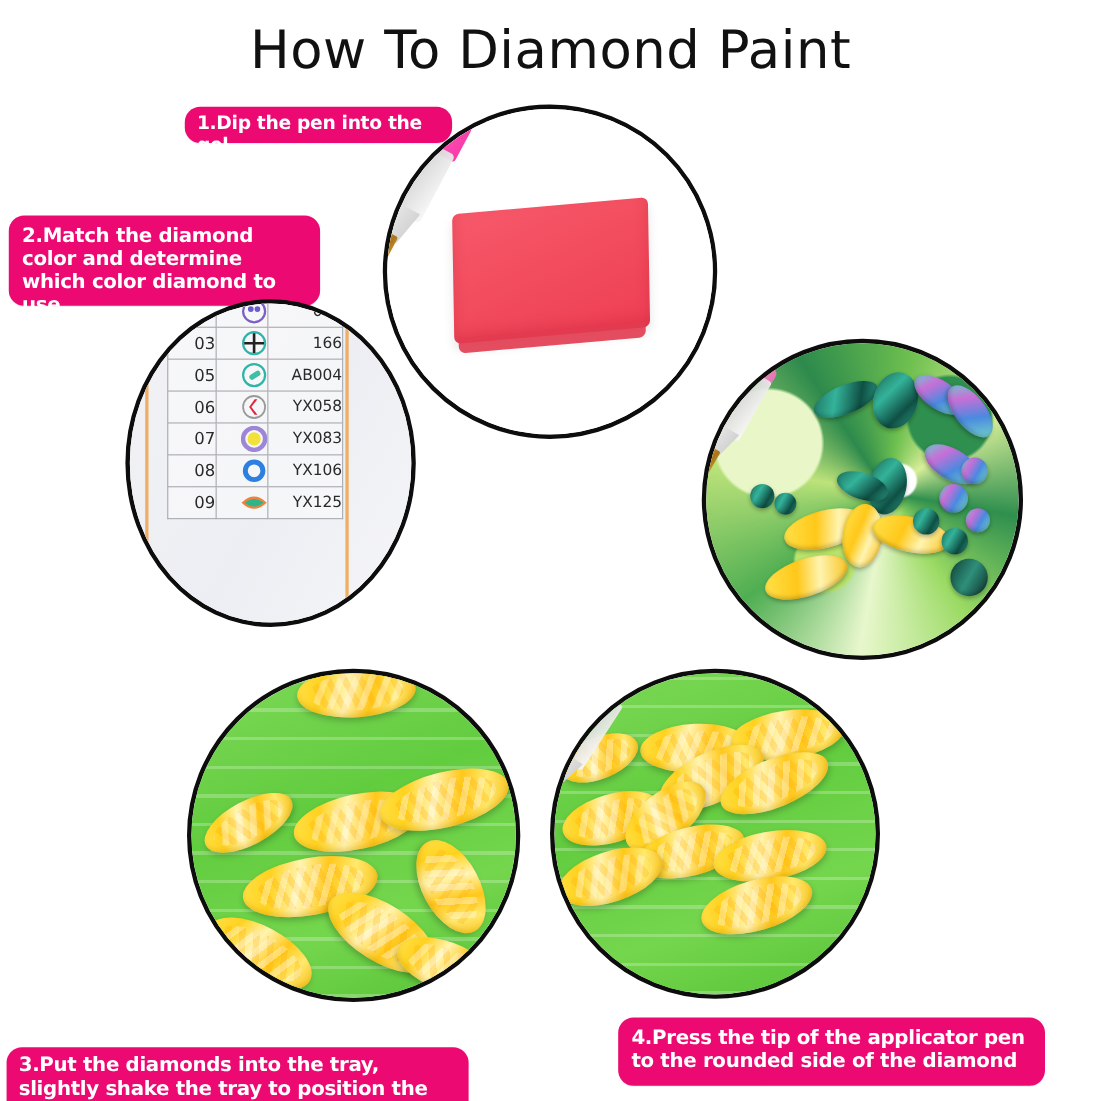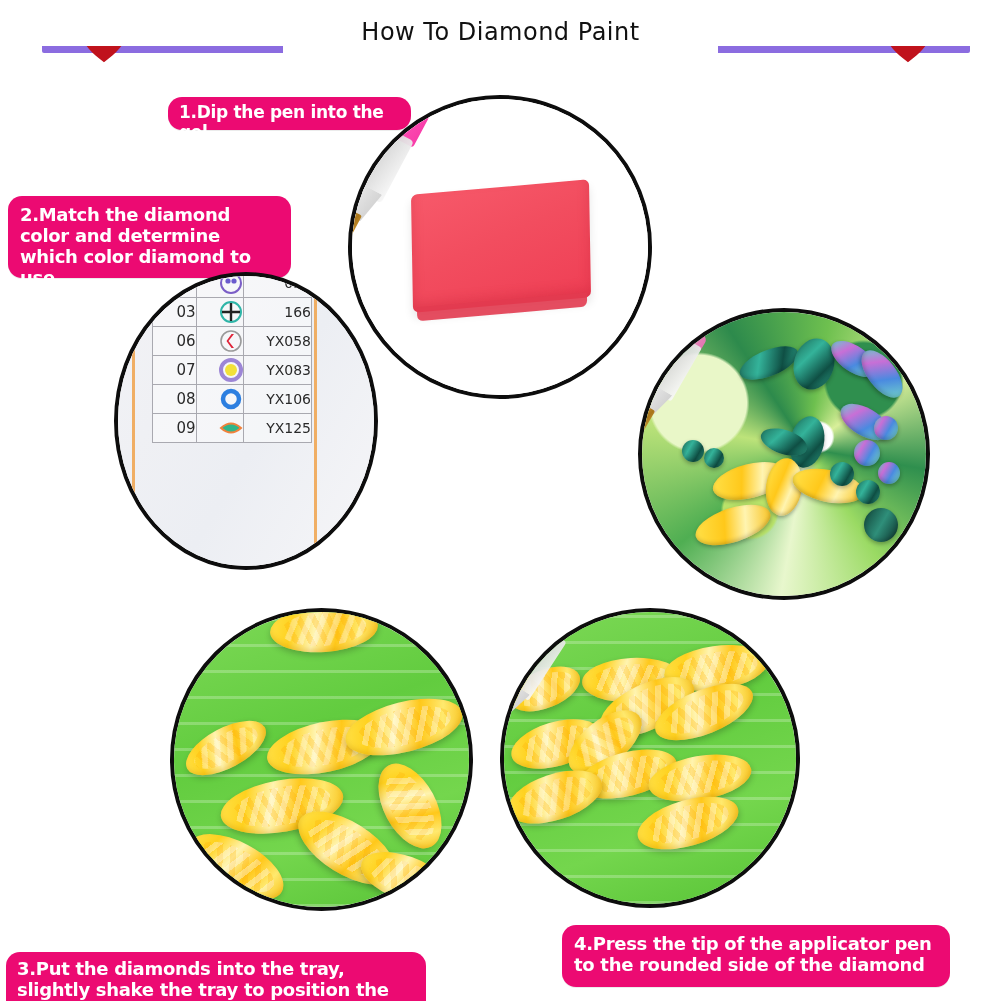--- a/index.html
+++ b/index.html
@@ -13,21 +13,21 @@
   .root{position:relative;width:1001px;height:1001px;}
 
   
   .header{position:absolute;left:0;top:0;width:1001px;height:90px;}
   .rule{position:absolute;top:44px;height:9px;background:#8b6ce0;border-radius:2px;}
   .rule.left{left:42px;width:388px;}
   .rule.right{left:580px;width:390px;}
   .title{
     position:absolute;left:0;top:18px;width:1001px;text-align:center;
     font-family:"DejaVu Sans", sans-serif;
-    font-size:24px;color:#111;letter-spacing:.5px;font-weight:400;
+    font-size:48px;color:#111;letter-spacing:.5px;font-weight:400;
     background:#fff;
   }
   .title-wrap{position:absolute;left:283px;top:16px;width:435px;height:52px;background:#fff;}
   .heart{position:absolute;width:44px;height:42px;}
   .heart.l{left:82px;top:22px;}
   .heart.r{left:886px;top:22px;}
   .heart svg{width:100%;height:100%;display:block;}
 
   
   .pill{
@@ -199,20 +199,28 @@
                 </svg></span></td>
             <td class="code">030</td>
           </tr>
           <tr>
             <td class="idx">03</td>
             <td class="sym"><span class="symwrap" style="display:inline-block;width:24px;height:24px;vertical-align:middle;"><svg viewBox="0 0 24 24">
                   <circle cx="12" cy="12" r="10" fill="none" stroke="#2fb5a8" stroke-width="2"></circle>
                   <path d="M12 3 V21 M3 12 H21" stroke="#222222" stroke-width="2.4"></path>
                 </svg></span></td>
             <td class="code">166</td>
+          </tr>
+          <tr>
+            <td class="idx">05</td>
+            <td class="sym"><span class="symwrap" style="display:inline-block;width:24px;height:24px;vertical-align:middle;"><svg viewBox="0 0 24 24">
+                  <circle cx="12" cy="12" r="10" fill="none" stroke="#2fb5a8" stroke-width="2"></circle>
+                  <rect x="7" y="10" width="11" height="5" rx="2.5" fill="#3fbfa6" transform="rotate(-33 12 12)"></rect>
+                </svg></span></td>
+            <td class="code">AB004</td>
           </tr>
           <tr>
             <td class="idx">06</td>
             <td class="sym"><span class="symwrap" style="display:inline-block;width:24px;height:24px;vertical-align:middle;"><svg viewBox="0 0 24 24">
                   <circle cx="12" cy="12" r="10" fill="none" stroke="#9a9a9a" stroke-width="1.6"></circle>
                   <path d="M15 5 L9.5 12 L15 19 L12.5 19 L7.5 12 L12.5 5 Z" fill="#e0253a"></path>
                 </svg></span></td>
             <td class="code">YX058</td>
           </tr>
           <tr>

